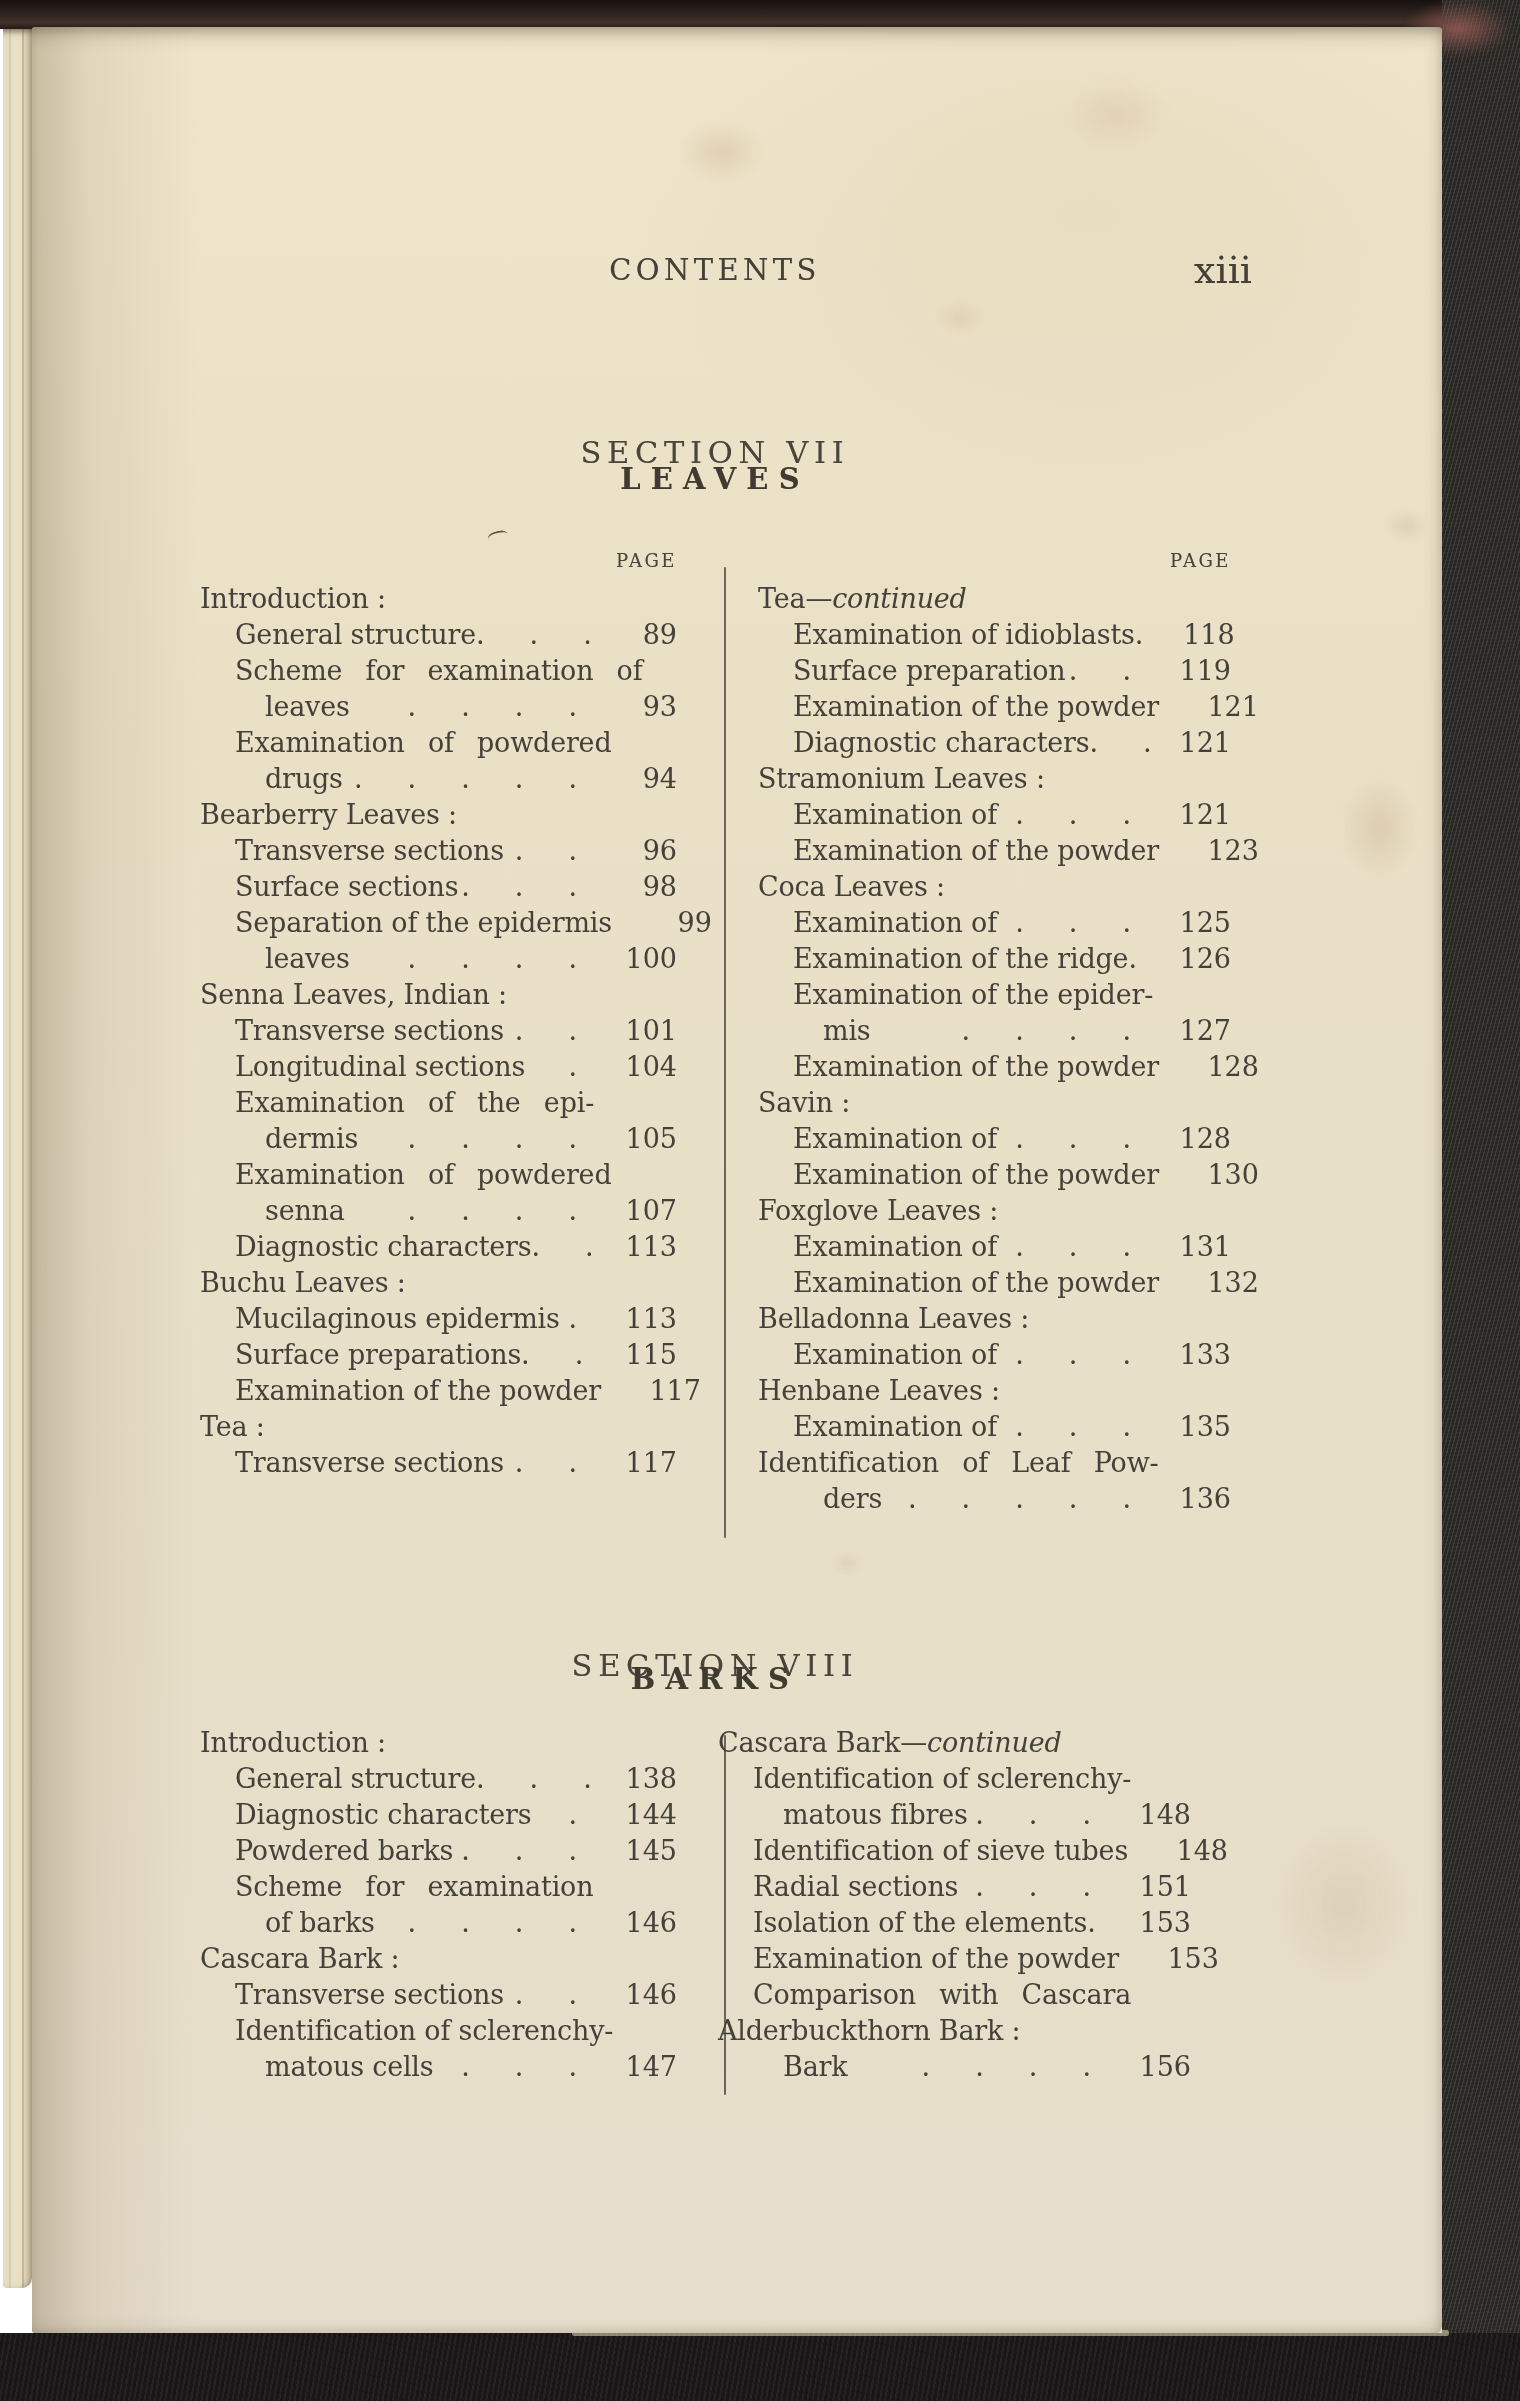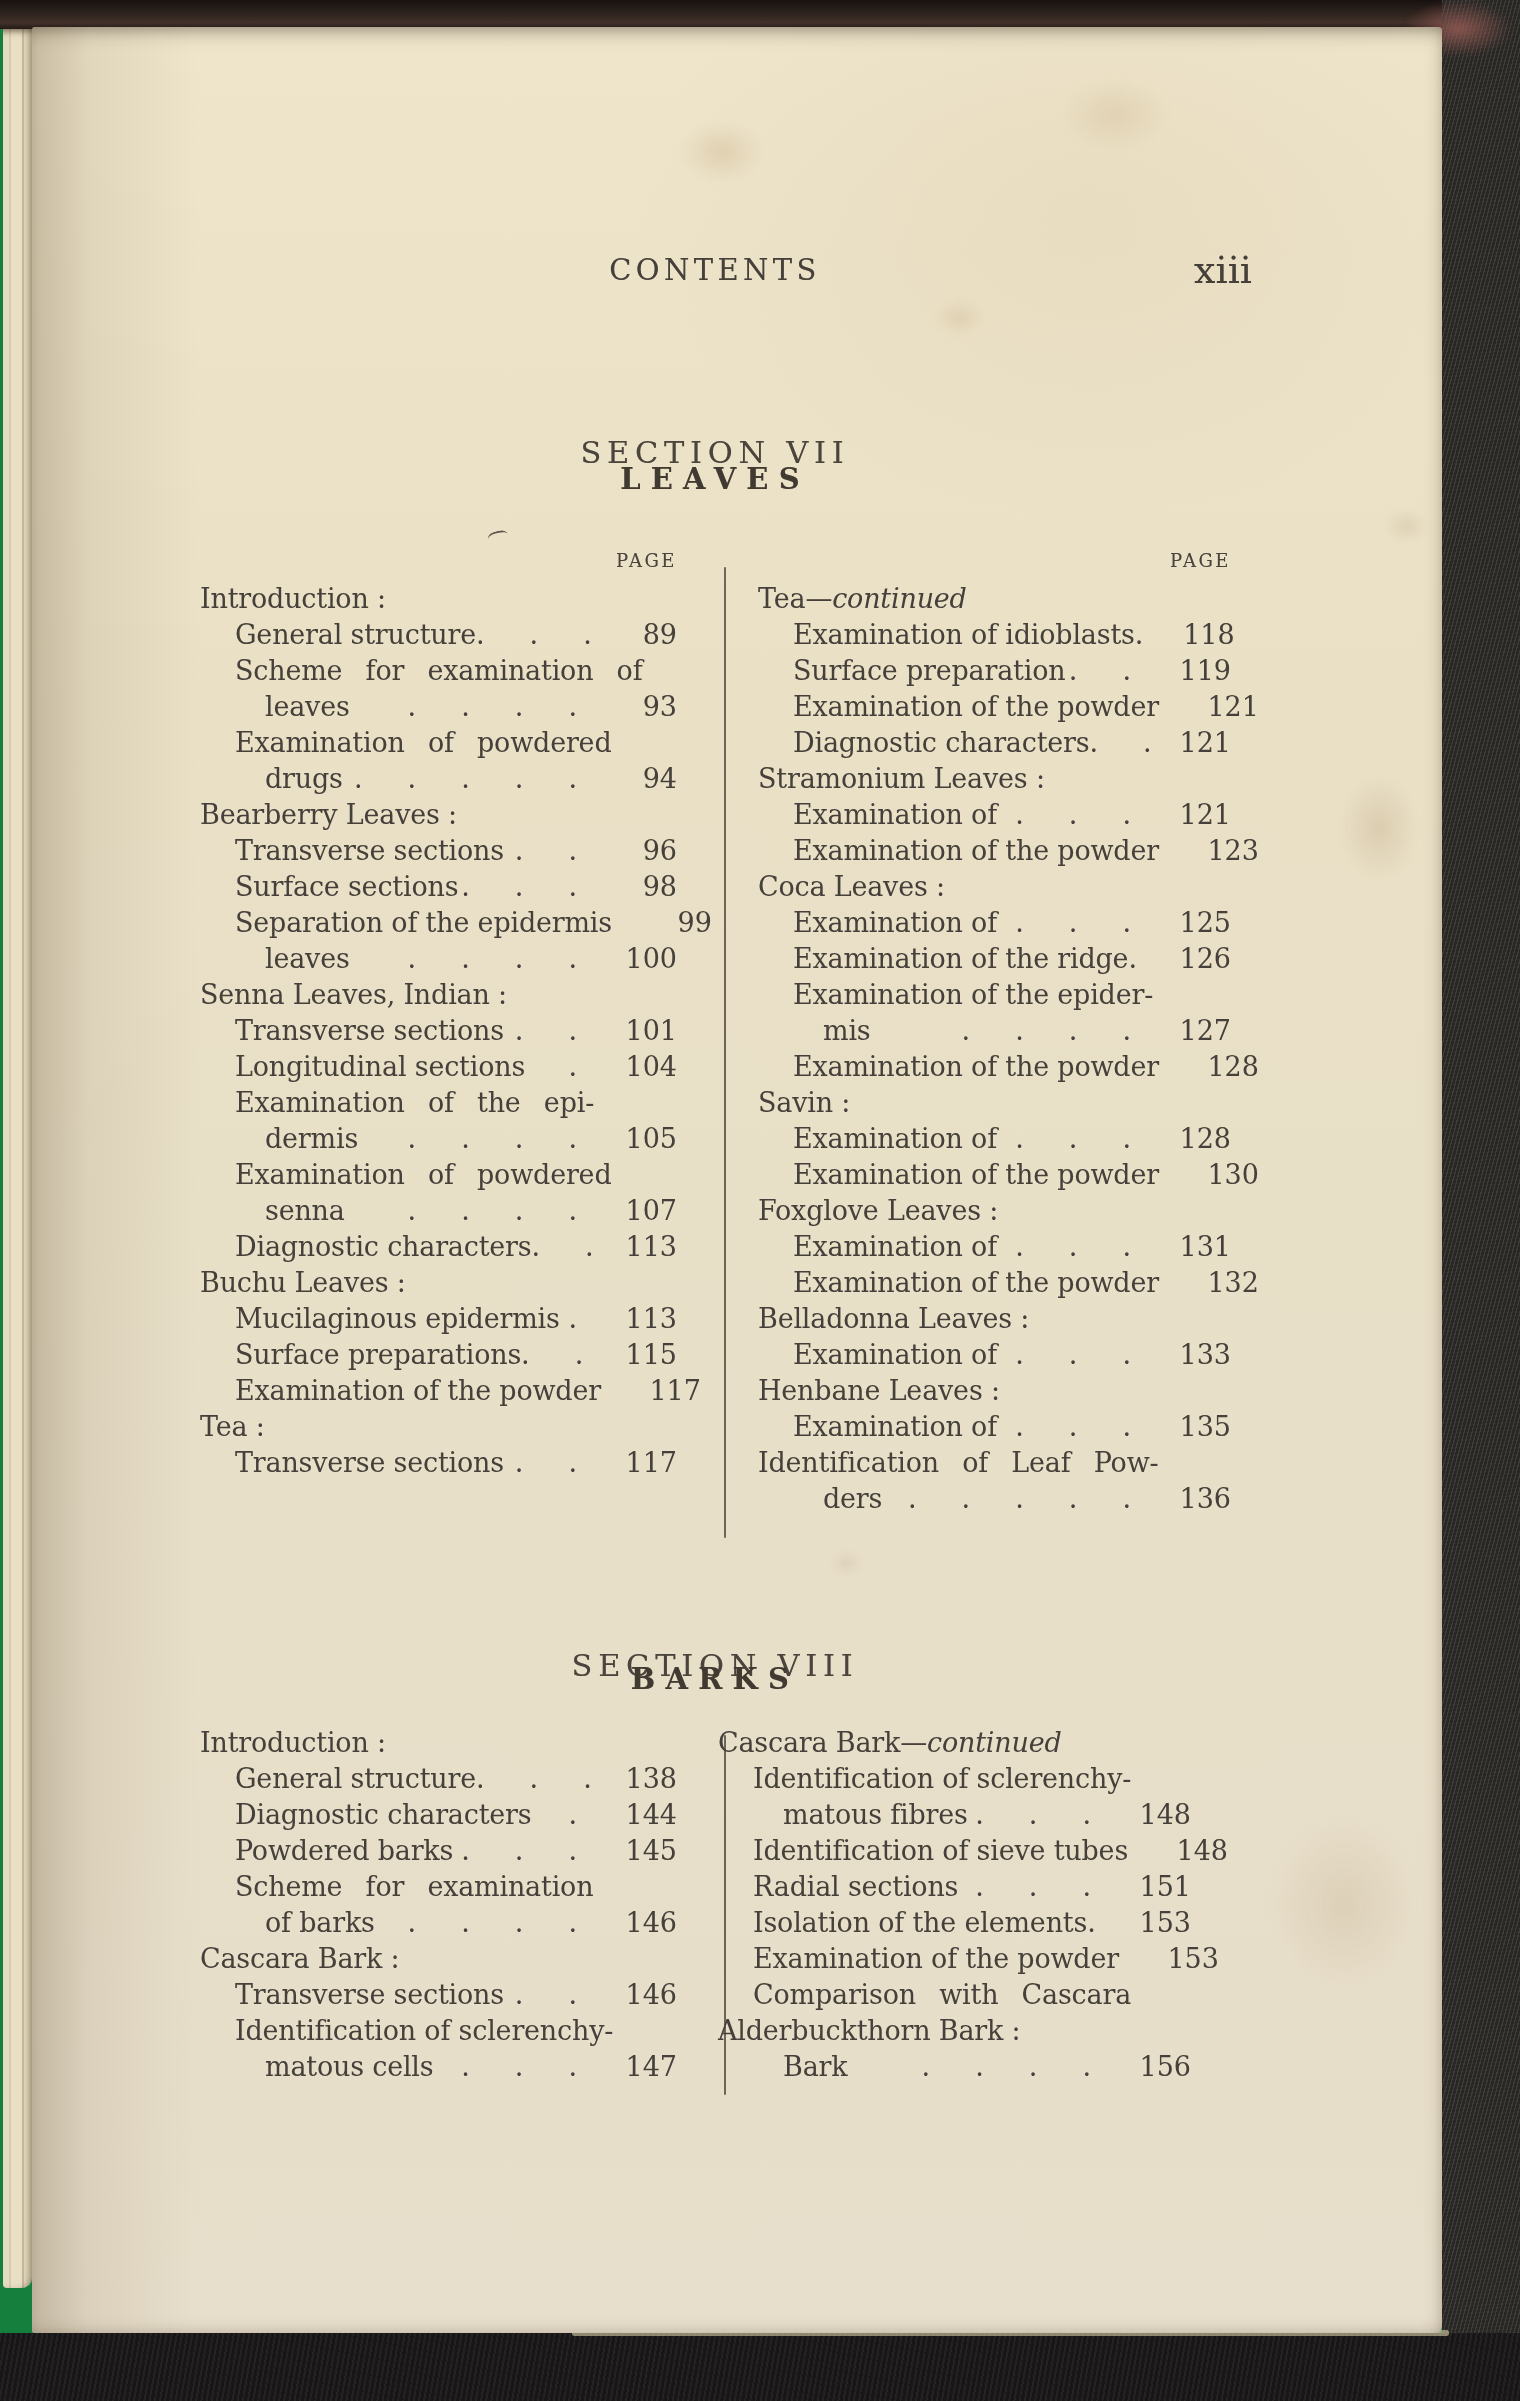--- a/index.html
+++ b/index.html
@@ -1,16 +1,16 @@
 <!DOCTYPE html>
 <html style="font-size:10.2px"><head>
 <meta charset="utf-8">
 <style>
   html,body{margin:0;padding:0;background:#26231f;}
-  #screen{position:relative;width:1521px;height:2401px;overflow:hidden;background:#15803d;
+  #screen{position:relative;width:1521px;height:2401px;overflow:hidden;background:#ffffff;
           font-family:"DejaVu Serif","Liberation Serif",serif;color:#46403a;}
 
   
   .cover-top{position:absolute;left:0;top:0;width:1521px;height:29px;
              background:linear-gradient(180deg,#171210,#2e231e 45%,#41312a 78%,#241a16);}
   .cover-right{position:absolute;left:1442px;top:0;width:79px;height:2401px;
                background:repeating-linear-gradient(105deg,rgba(250,250,240,.05) 0 1.3px,rgba(0,0,0,.22) 1.3px 3.8px),#34322e;}
   .cover-bottom{position:absolute;left:0;top:2333px;width:1521px;height:69px;
                 background:repeating-linear-gradient(100deg,rgba(255,255,255,.03) 0 1.9px,rgba(0,0,0,.18) 1.9px 5.1px),#1d1b1c;}
   .fray{position:absolute;left:1404px;top:0;width:108px;height:57px;border-radius:50%;

